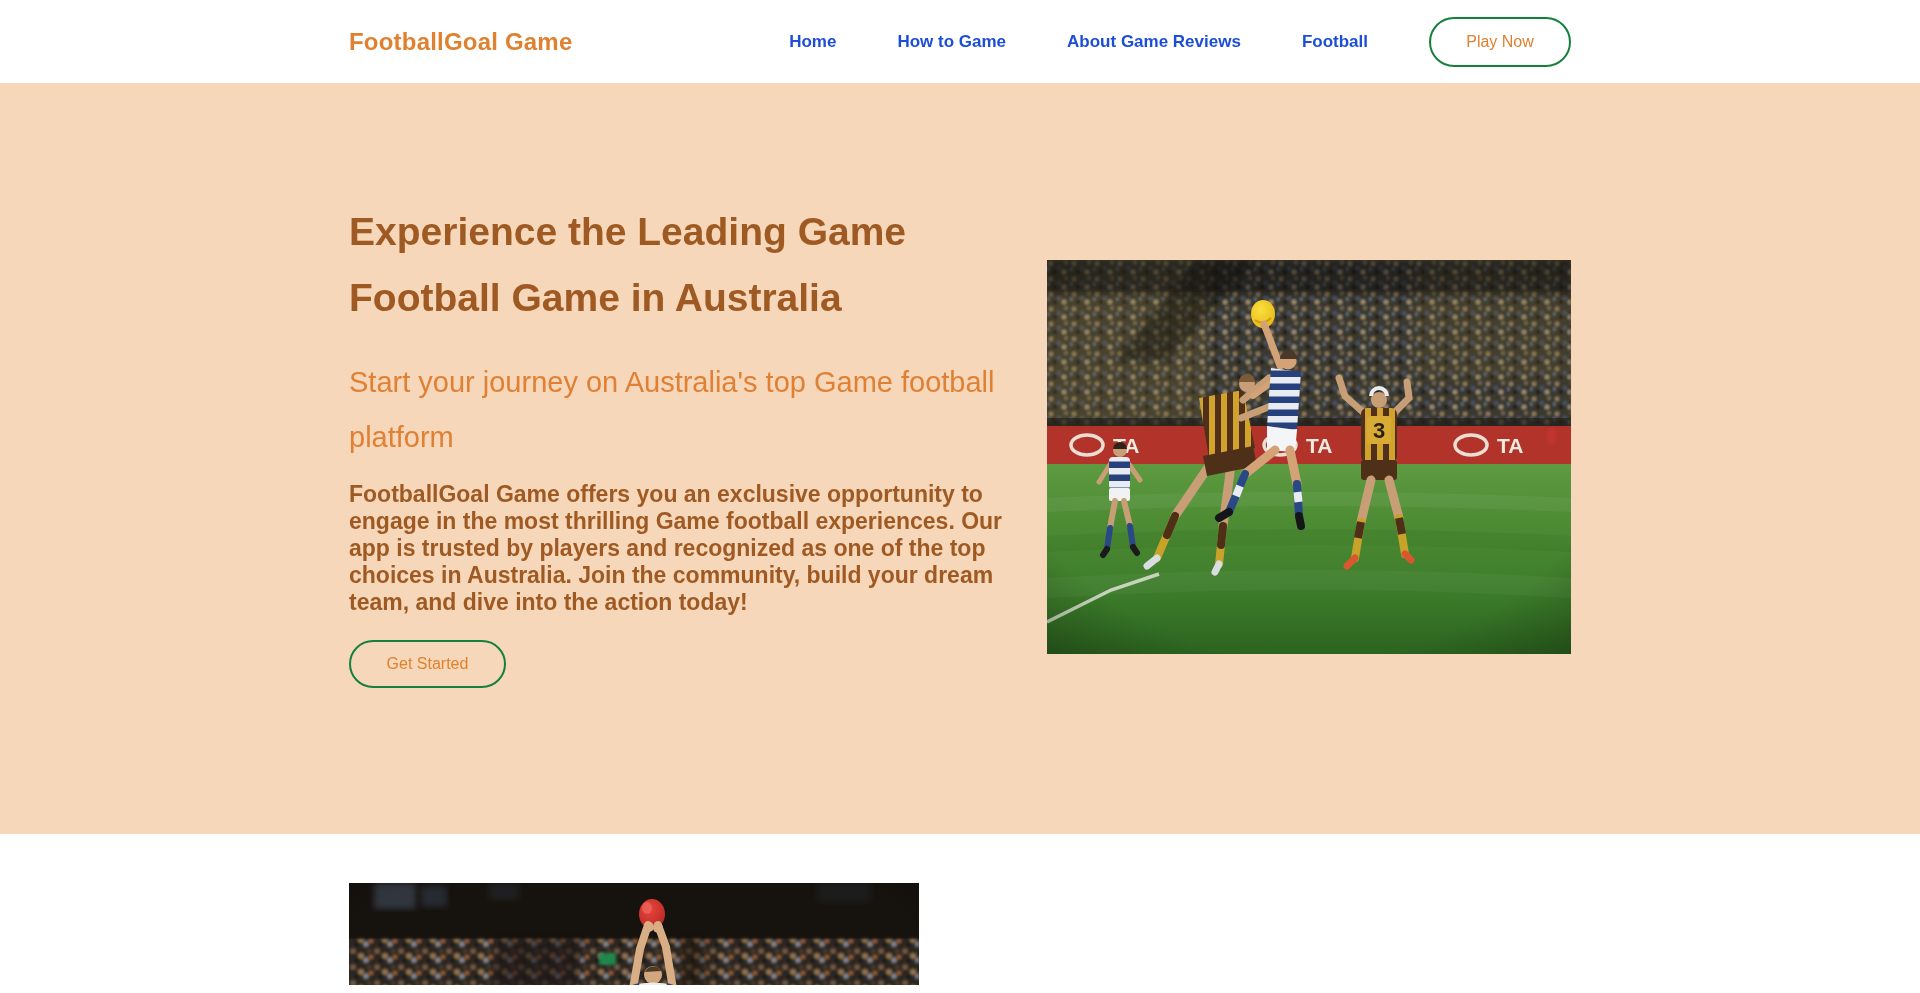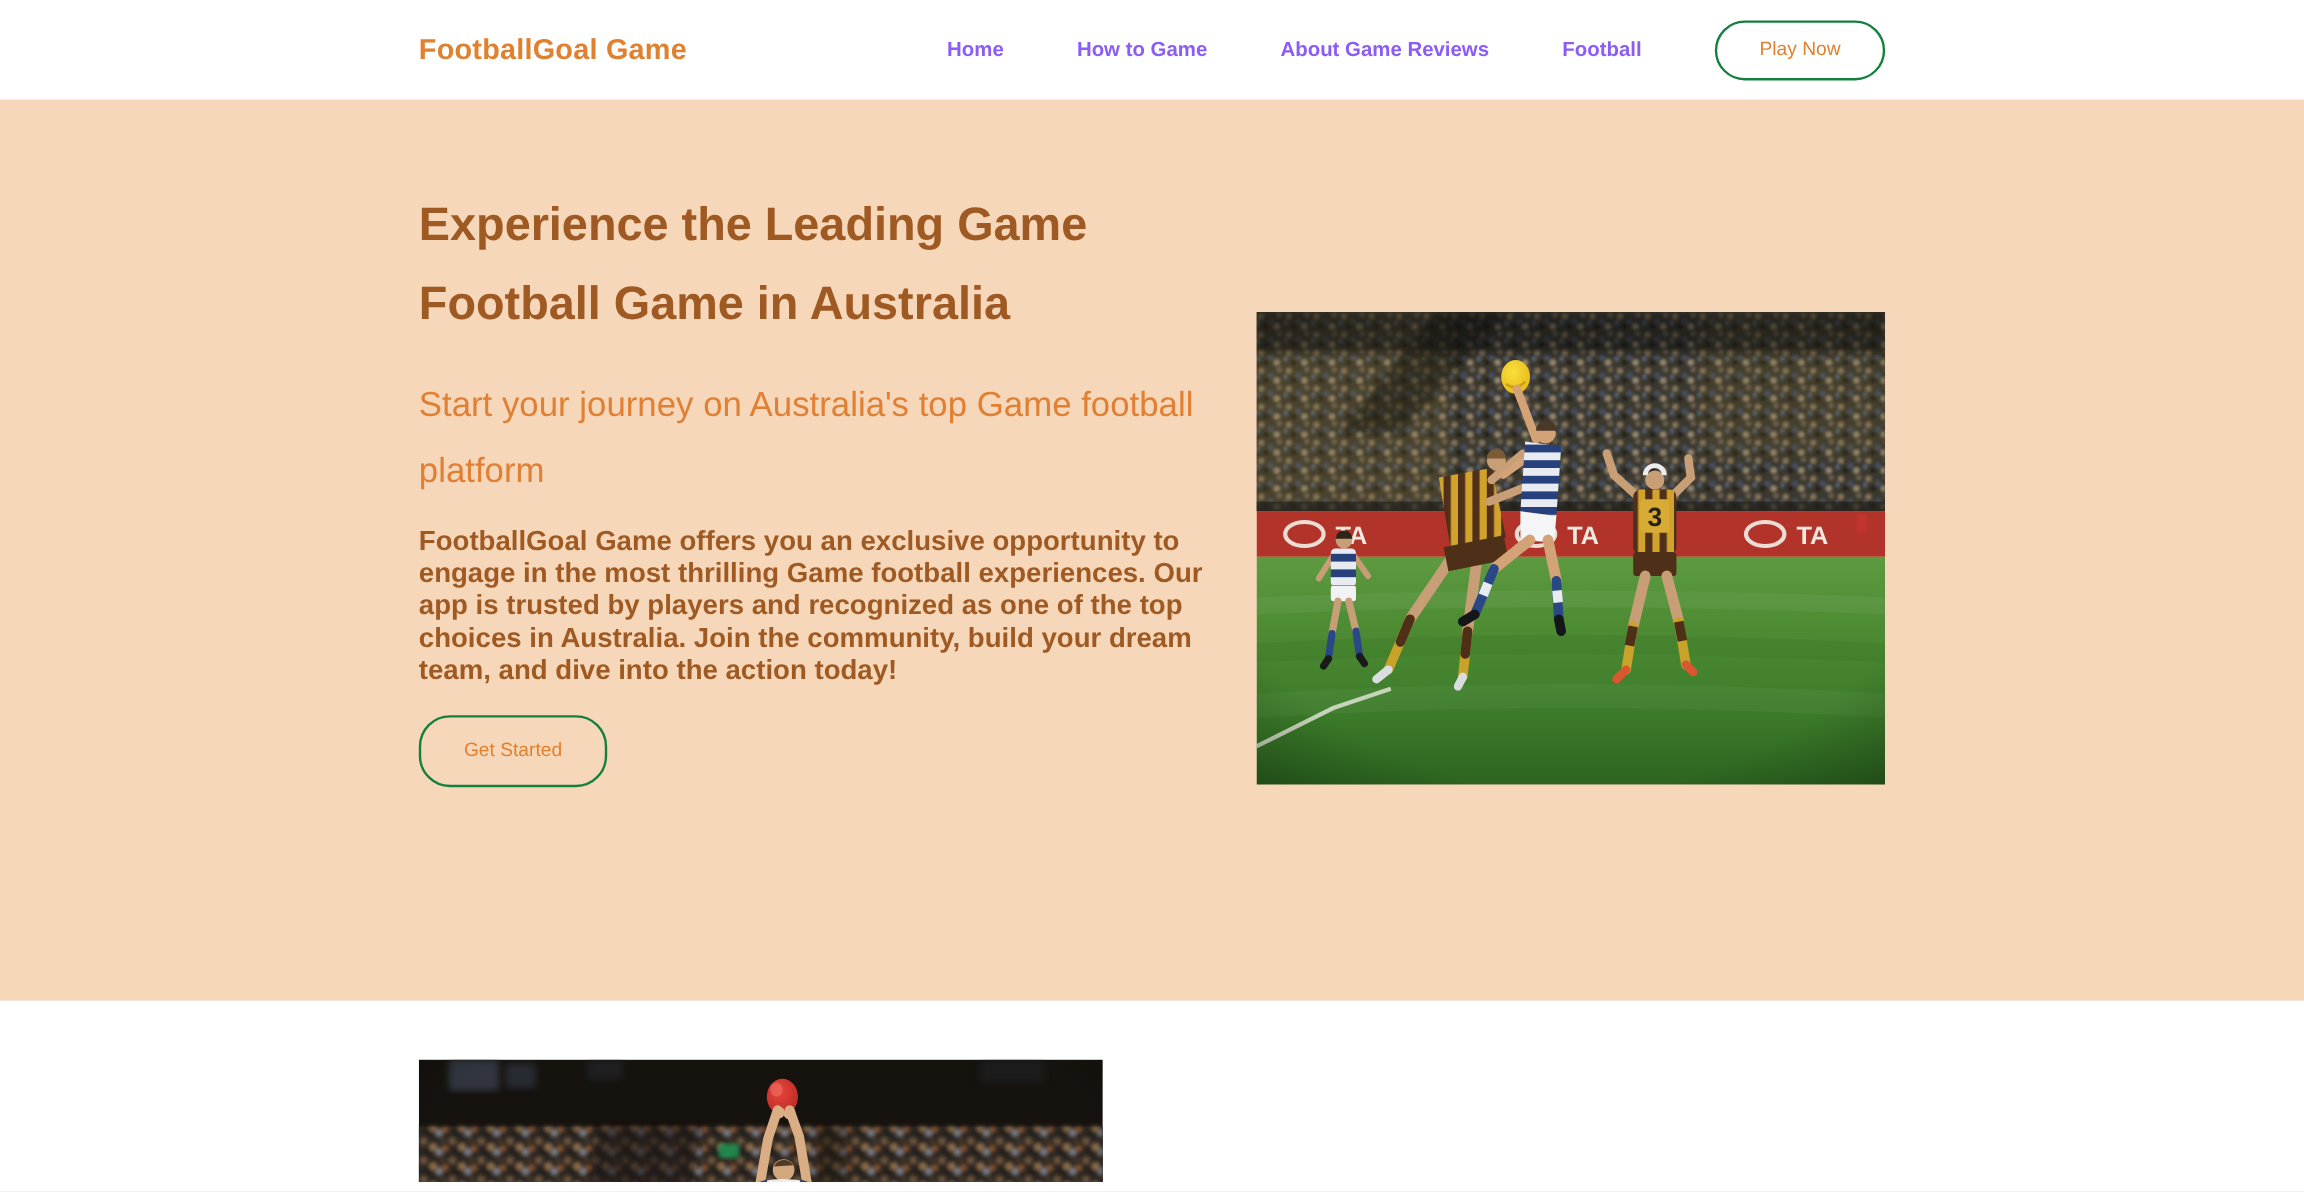--- a/index.html
+++ b/index.html
@@ -13,45 +13,45 @@
 
   
   .site-header { height: 83px; background: #ffffff; }
   .header-inner { display: flex; align-items: center; height: 100%; }
   .logo {
     font-size: 24px; font-weight: bold; color: #E0812F; letter-spacing: 0.2px;
     cursor: pointer; white-space: nowrap;
   }
   .main-nav { margin-left: auto; display: flex; gap: 61px; align-items: center; }
   .main-nav a {
-    color: #8b5cf6; font-weight: bold; font-size: 17px; text-decoration: none;
+    color: #1d4ed8; font-weight: bold; font-size: 17px; text-decoration: none;
     white-space: nowrap; cursor: pointer;
   }
   .pill-btn {
     background: transparent; border: 2px solid #15803d; color: #E0812F;
     border-radius: 26px; font-family: "Liberation Sans", sans-serif;
     display: flex; align-items: center; justify-content: center; cursor: pointer;
   }
   .play-btn { margin-left: 61px; width: 142px; height: 50px; font-size: 16px; }
 
   
   .hero { background: #F6D7B9; height: 751px; }
-  .hero-inner { position: relative; height: 100%; padding-top: 72px; }
+  .hero-inner { position: relative; height: 100%; padding-top: 116px; }
   .hero-text { width: 700px; }
   .hero-heading {
     margin: 0; font-size: 39px; line-height: 66px; font-weight: bold; color: #9F5A23;
   }
   .hero-subheading {
     margin: 24px 0 0; font-size: 29px; line-height: 55px; font-weight: normal; color: #E08034;
   }
   .hero-paragraph {
     margin: 16px 0 0; width: 672px; font-size: 23px; line-height: 27px;
     font-weight: bold; color: #9F5A23;
   }
-  .cta-btn { margin-top: 24px; width: 157px; height: 60px; font-size: 16px; }
+  .cta-btn { margin-top: 24px; width: 157px; height: 48px; font-size: 16px; }
   .hero-image {
     position: absolute; top: 177px; right: 0; width: 524px; height: 394px;
     overflow: hidden;
   }
 
   
   .lower-section { background: #ffffff; height: 151px; overflow: hidden; }
   .lower-inner { padding-top: 49px; }
   .lower-image { width: 570px; height: 420px; }
 

